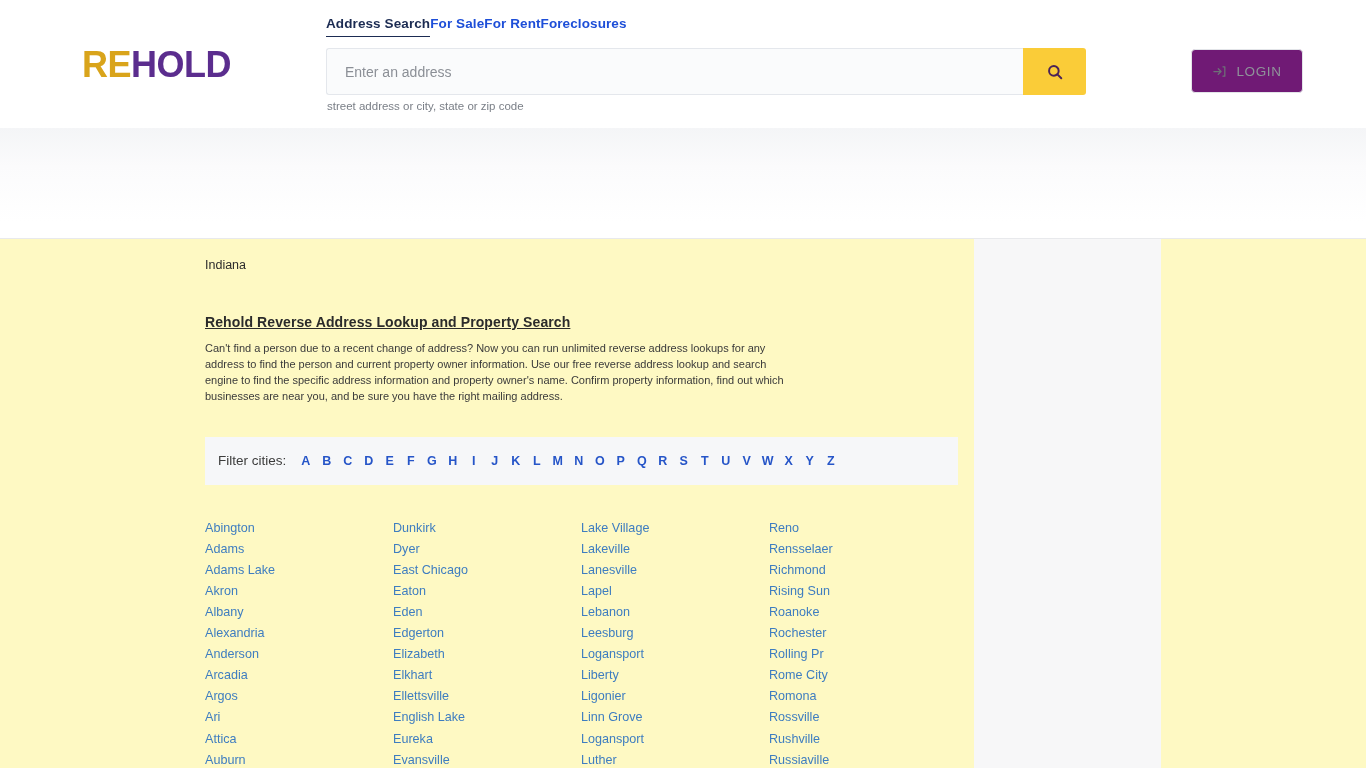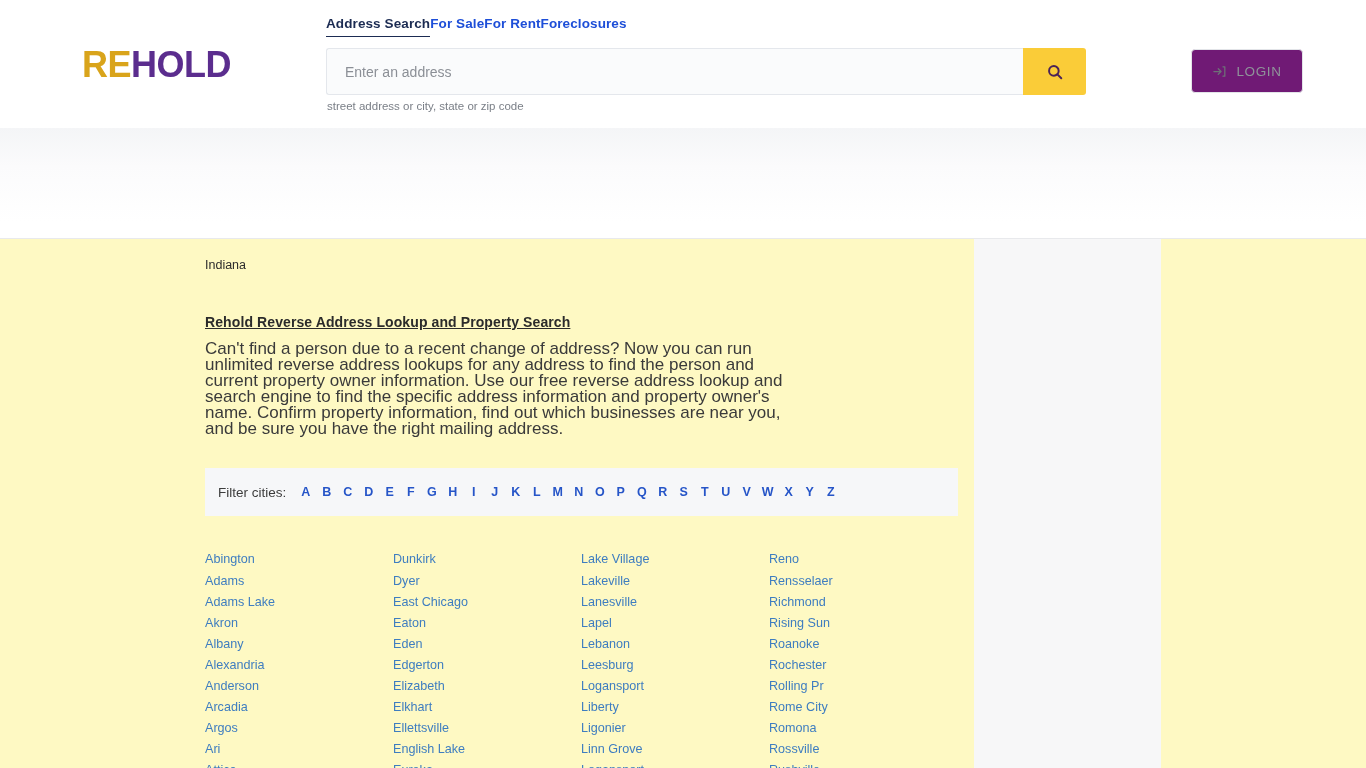--- a/index.html
+++ b/index.html
@@ -153,21 +153,21 @@
   .page-heading {
     margin-top: 42px;
     font-size: 14px;
     font-weight: bold;
     color: #2b2b2b;
     letter-spacing: 0.1px;
     text-decoration: underline;
   }
   .page-para {
     margin-top: 11px;
-    font-size: 17px;
+    font-size: 11px;
     line-height: 15.9px;
     color: #3a3a3a;
     width: 585px;
   }
 
   .filter-bar {
     margin-top: 32px;
     width: 753px;
     height: 48px;
     background: #f6f7f9;

